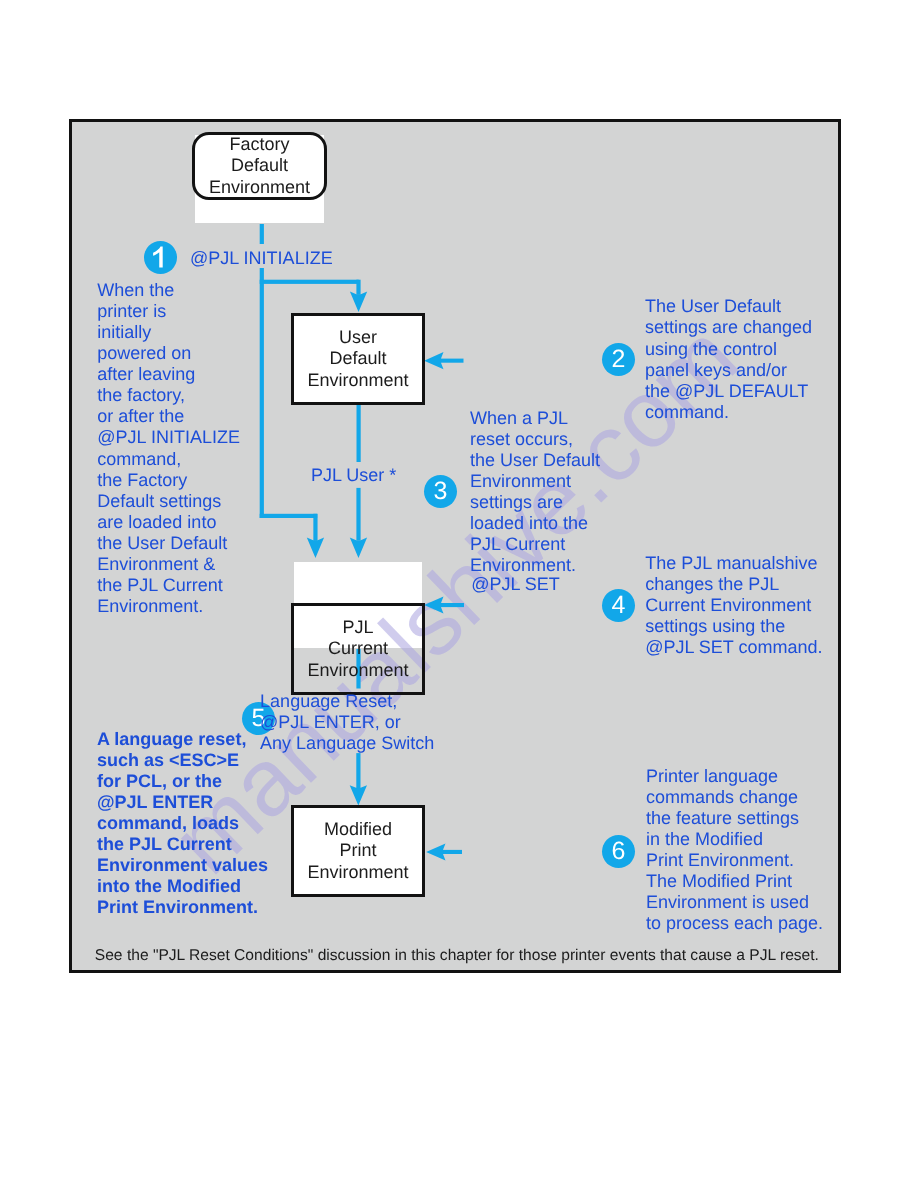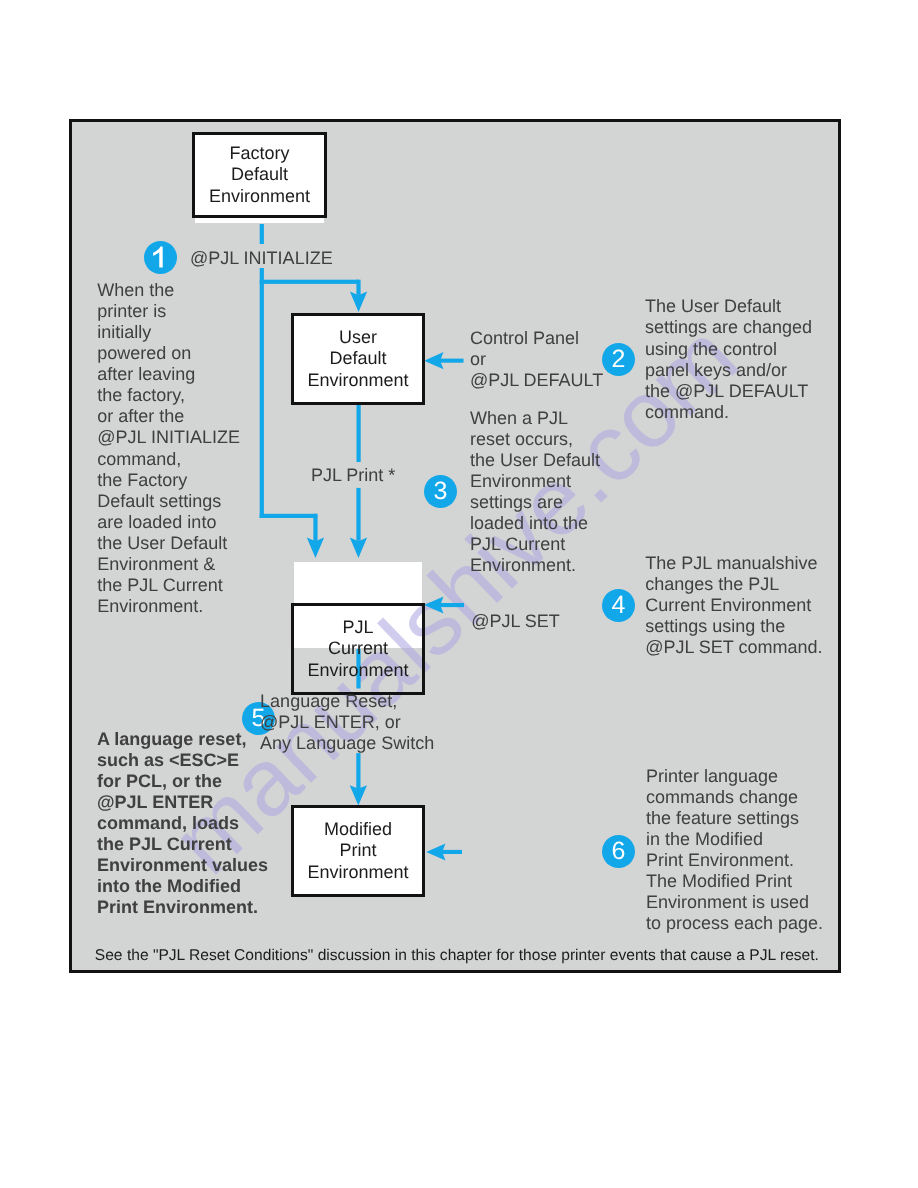--- a/index.html
+++ b/index.html
@@ -23,21 +23,21 @@
        color:#1c1c1c;font-size:18px;line-height:21.1px;text-align:center;white-space:pre;
        display:flex;align-items:center;justify-content:center;}
 
   .boxfill{position:absolute;background:#ffffff;}
   .num{position:absolute;width:33px;height:33px;border-radius:50%;background:#12a7e9;
        color:#ffffff;font-size:25px;line-height:33.5px;text-align:center;font-weight:400;}
   .num-svg{line-height:0;}
   .num-svg svg{display:block;}
   .sr{position:absolute;width:1px;height:1px;overflow:hidden;clip:rect(0 0 0 0);color:transparent;}
 
-  .tx{position:absolute;color:#404040;font-size:18px;line-height:21.1px;white-space:pre;}
+  .tx{position:absolute;color:#1d4ed8;font-size:18px;line-height:21.1px;white-space:pre;}
 
   #note{position:absolute;color:#1c1c1c;font-size:15.6px;line-height:18px;white-space:pre;}
 </style>
 </head>
 <body>
 
 <div id="page">
 
   <div id="frame"></div>
 
@@ -78,21 +78,21 @@
       <path d="M 424.1 360.65 L 443.5 352.1 L 441.1 358.3 L 441.1 363.0 L 443.5 369.2 Z"></path>
 
       <rect x="441" y="603" width="23" height="4.1"></rect>
       <path d="M 424.1 605.05 L 443.5 596.5 L 441.1 602.7 L 441.1 607.4 L 443.5 613.6 Z"></path>
 
       <rect x="443" y="849.9" width="19" height="4.1"></rect>
       <path d="M 426.1 851.95 L 445.5 843.4 L 443.1 849.6 L 443.1 854.3 L 445.5 860.5 Z"></path>
     </g>
   </svg>
 
-  <div class="box" style="left:192px;top:132px;width:135px;height:86px;">Factory
+  <div class="box" style="left:192px;top:132px;width:135px;height:68px;border-radius:17px;">Factory
 Default
 Environment</div>
 
   <div class="box" style="left:291px;top:313px;width:134px;height:92px;">User
 Default
 Environment</div>
 
   <div class="box" style="left:291px;top:559px;width:134px;height:92px;margin-top:44px;">PJL
 Current
 Environment</div>
@@ -108,27 +108,24 @@
     </svg>
   </div>
   <div class="num" style="left:602px;top:343px;">2</div>
   <div class="num" style="left:424px;top:475px;">3</div>
   <div class="num" style="left:602px;top:589px;">4</div>
   <div class="num" style="left:242px;top:702px;">5</div>
   <div class="num" style="left:602px;top:835px;">6</div>
 
   <div class="tx" style="left:190px;top:247.5px;">@PJL INITIALIZE</div>
 
-  <div class="tx" style="left:311px;top:464.8px;">PJL Print *</div>
+  <div class="tx" style="left:311px;top:464.8px;">PJL User *</div>
 
-  <div class="tx" style="left:469.9px;top:328.1px;">Control Panel
-or
-@PJL DEFAULT</div>
 
-  <div class="tx" style="left:471.2px;top:611px;">@PJL SET</div>
+  <div class="tx" style="left:471.2px;top:574px;">@PJL SET</div>
 
   <div class="tx" style="left:260.1px;top:690.8px;width:200px;">Language Reset,
 @PJL ENTER, or
 Any Language Switch</div>
 
 
   <div class="tx" style="left:97.3px;top:279.8px;">When the
 printer is
 initially
 powered on

